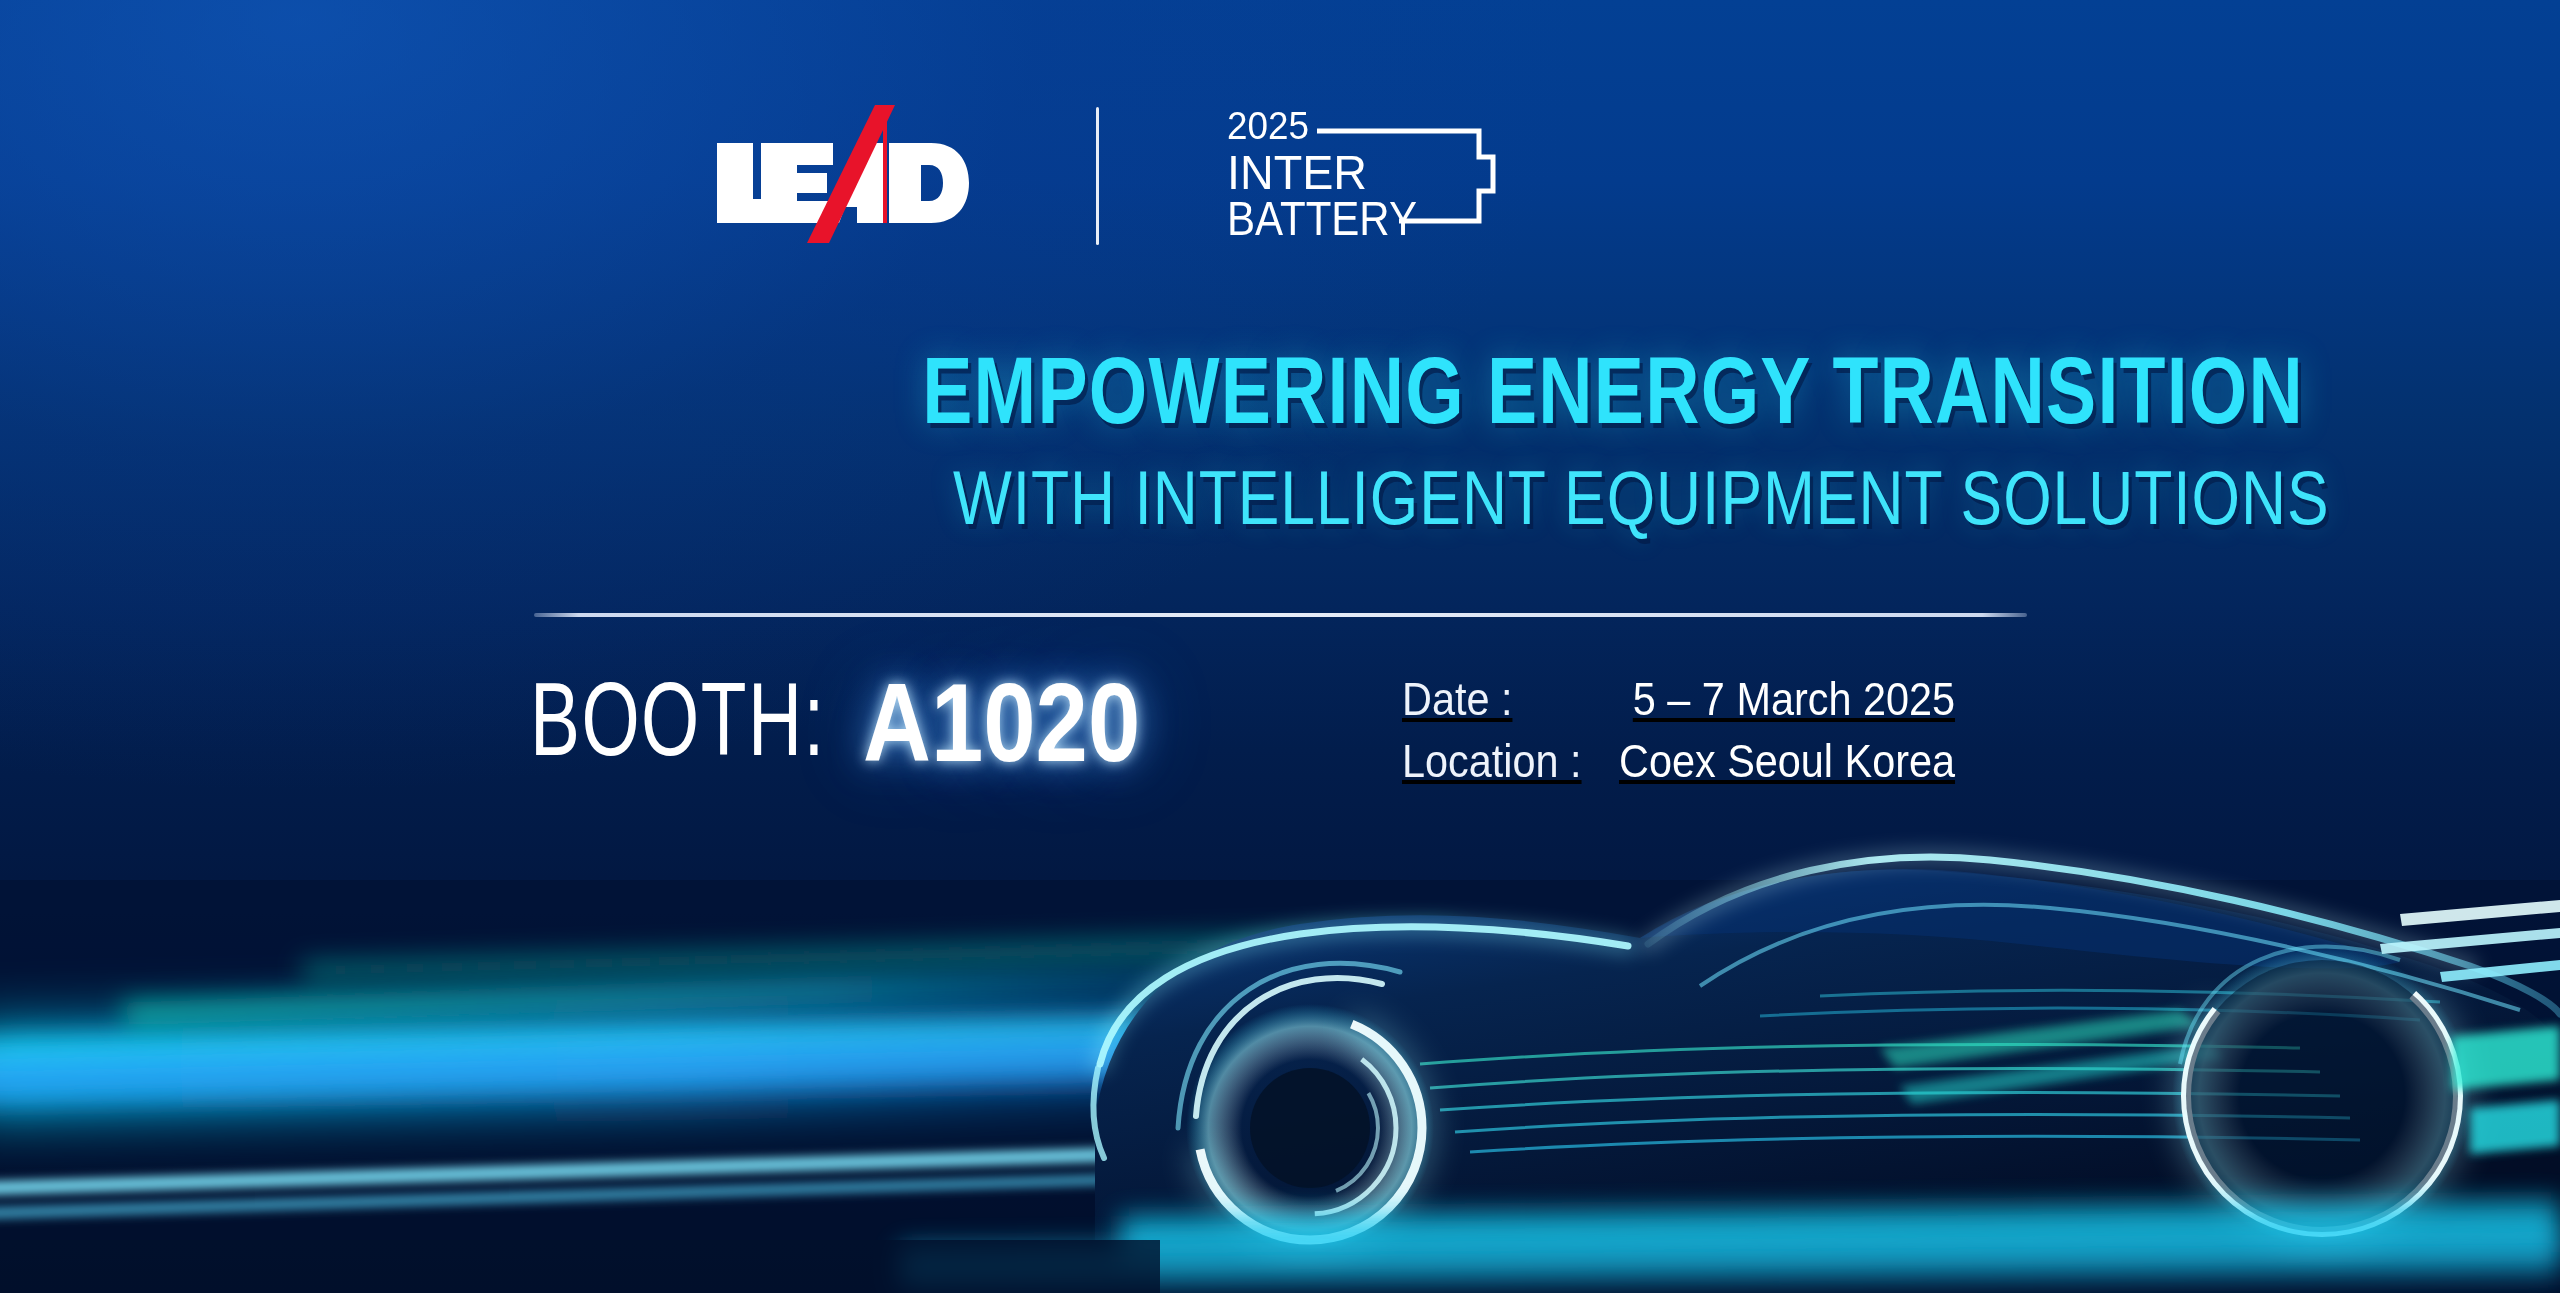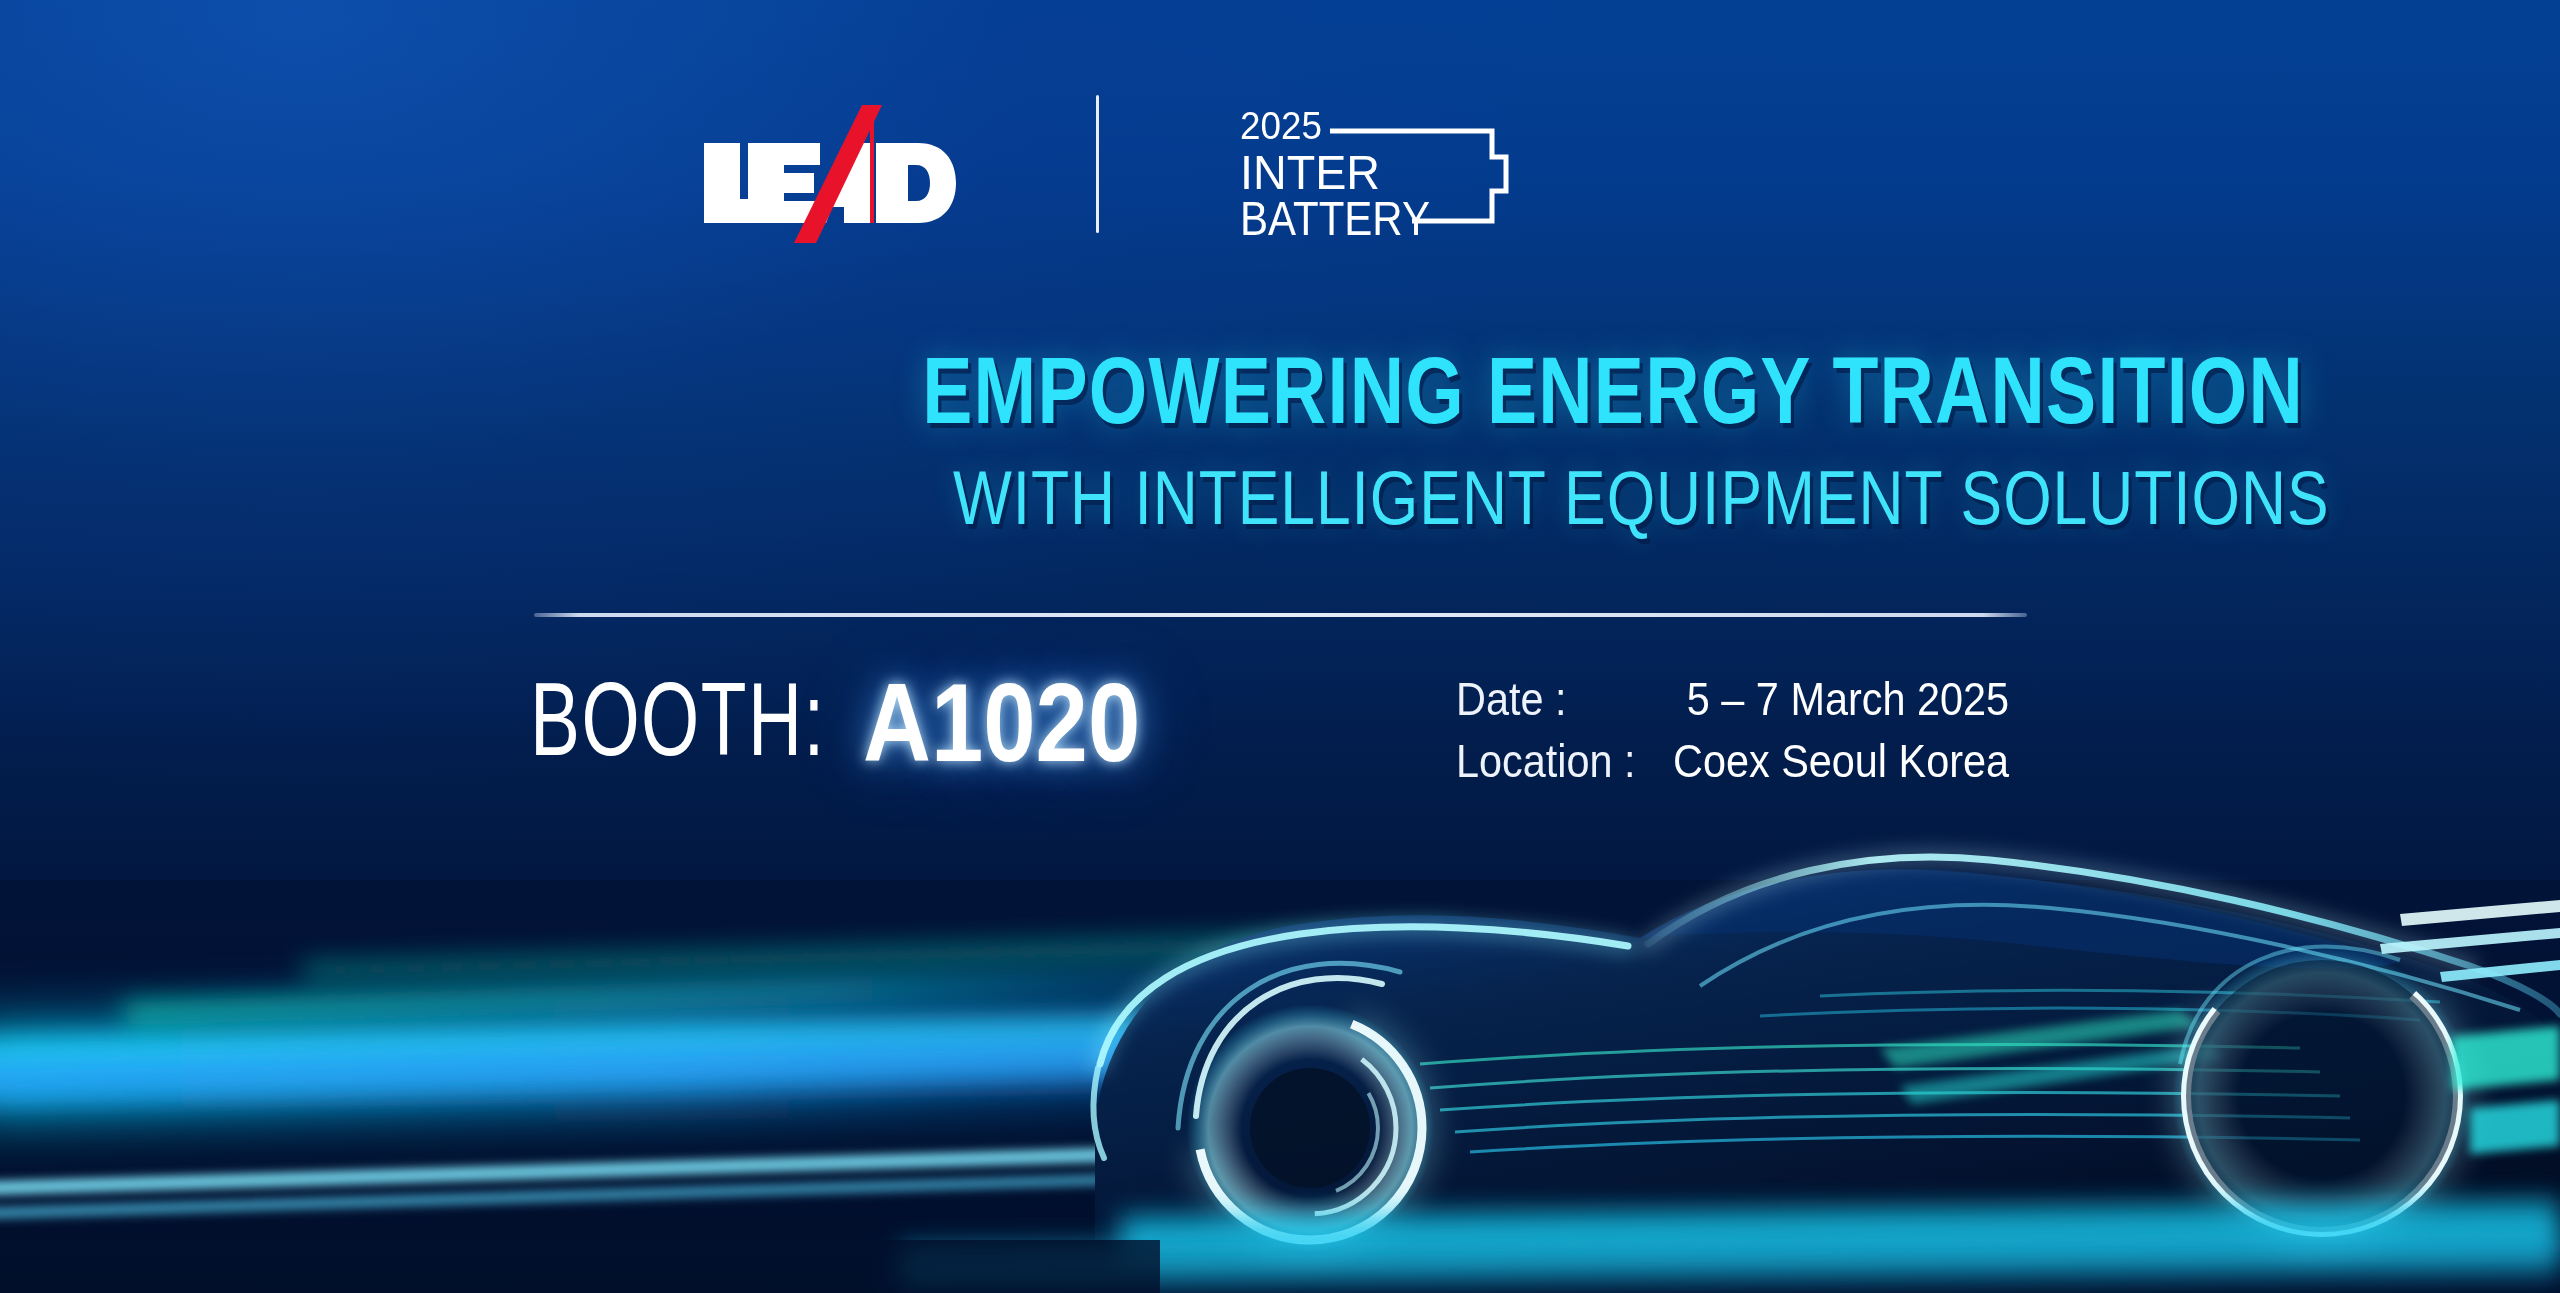--- a/index.html
+++ b/index.html
@@ -35,21 +35,21 @@
     background:radial-gradient(ellipse at 35% 40%, rgba(20,90,190,.55) 0%, rgba(12,60,150,.25) 40%, rgba(0,0,0,0) 70%);
     pointer-events:none;
   }
 
   
   #art { position:absolute; left:0; top:0; width:2560px; height:1293px; pointer-events:none; }
 
   
   #logos {
     position:absolute; left:0; top:95px; width:2220px;
-    display:flex; align-items:flex-start; justify-content:center; gap:17px;
+    display:flex; align-items:flex-end; justify-content:center; gap:4px;
   }
   .logo-lead { position:relative; width:265px; height:150px; }
   .logo-sep  { width:3px; height:138px; background:#e9eef7; margin:0 118px; border-radius:2px; }
   .logo-ib   { position:relative; width:290px; height:150px; }
 
   
   #headline-block {
     position:absolute; left:0; top:344px; width:2560px; text-align:right;
   }
   .h1 {
@@ -115,26 +115,27 @@
     transform-origin:left center;
     display:inline-block;
     margin-left:-78px;
     text-shadow:
       0 0 14px rgba(190,230,255,.95),
       0 0 40px rgba(90,170,255,.75),
       0 0 80px rgba(50,140,255,.45);
   }
 
   #details {
-    position:absolute; left:1456px; top:10px;
+    position:absolute; left:1402px; top:10px;
     display:grid;
     grid-template-columns:auto auto;
     column-gap:18px;
     row-gap:14px;
     align-items:baseline;
+    text-decoration:underline;
   }
   .d-key {
     font-family:"Liberation Sans", sans-serif;
     font-weight:400; font-size:46px; line-height:1.05;
     color:#eef3fb; white-space:nowrap;
     transform:scaleX(.90); transform-origin:left center; display:inline-block;
   }
   .d-val {
     font-family:"Liberation Sans", sans-serif;
     font-weight:400; font-size:46px; line-height:1.05;

